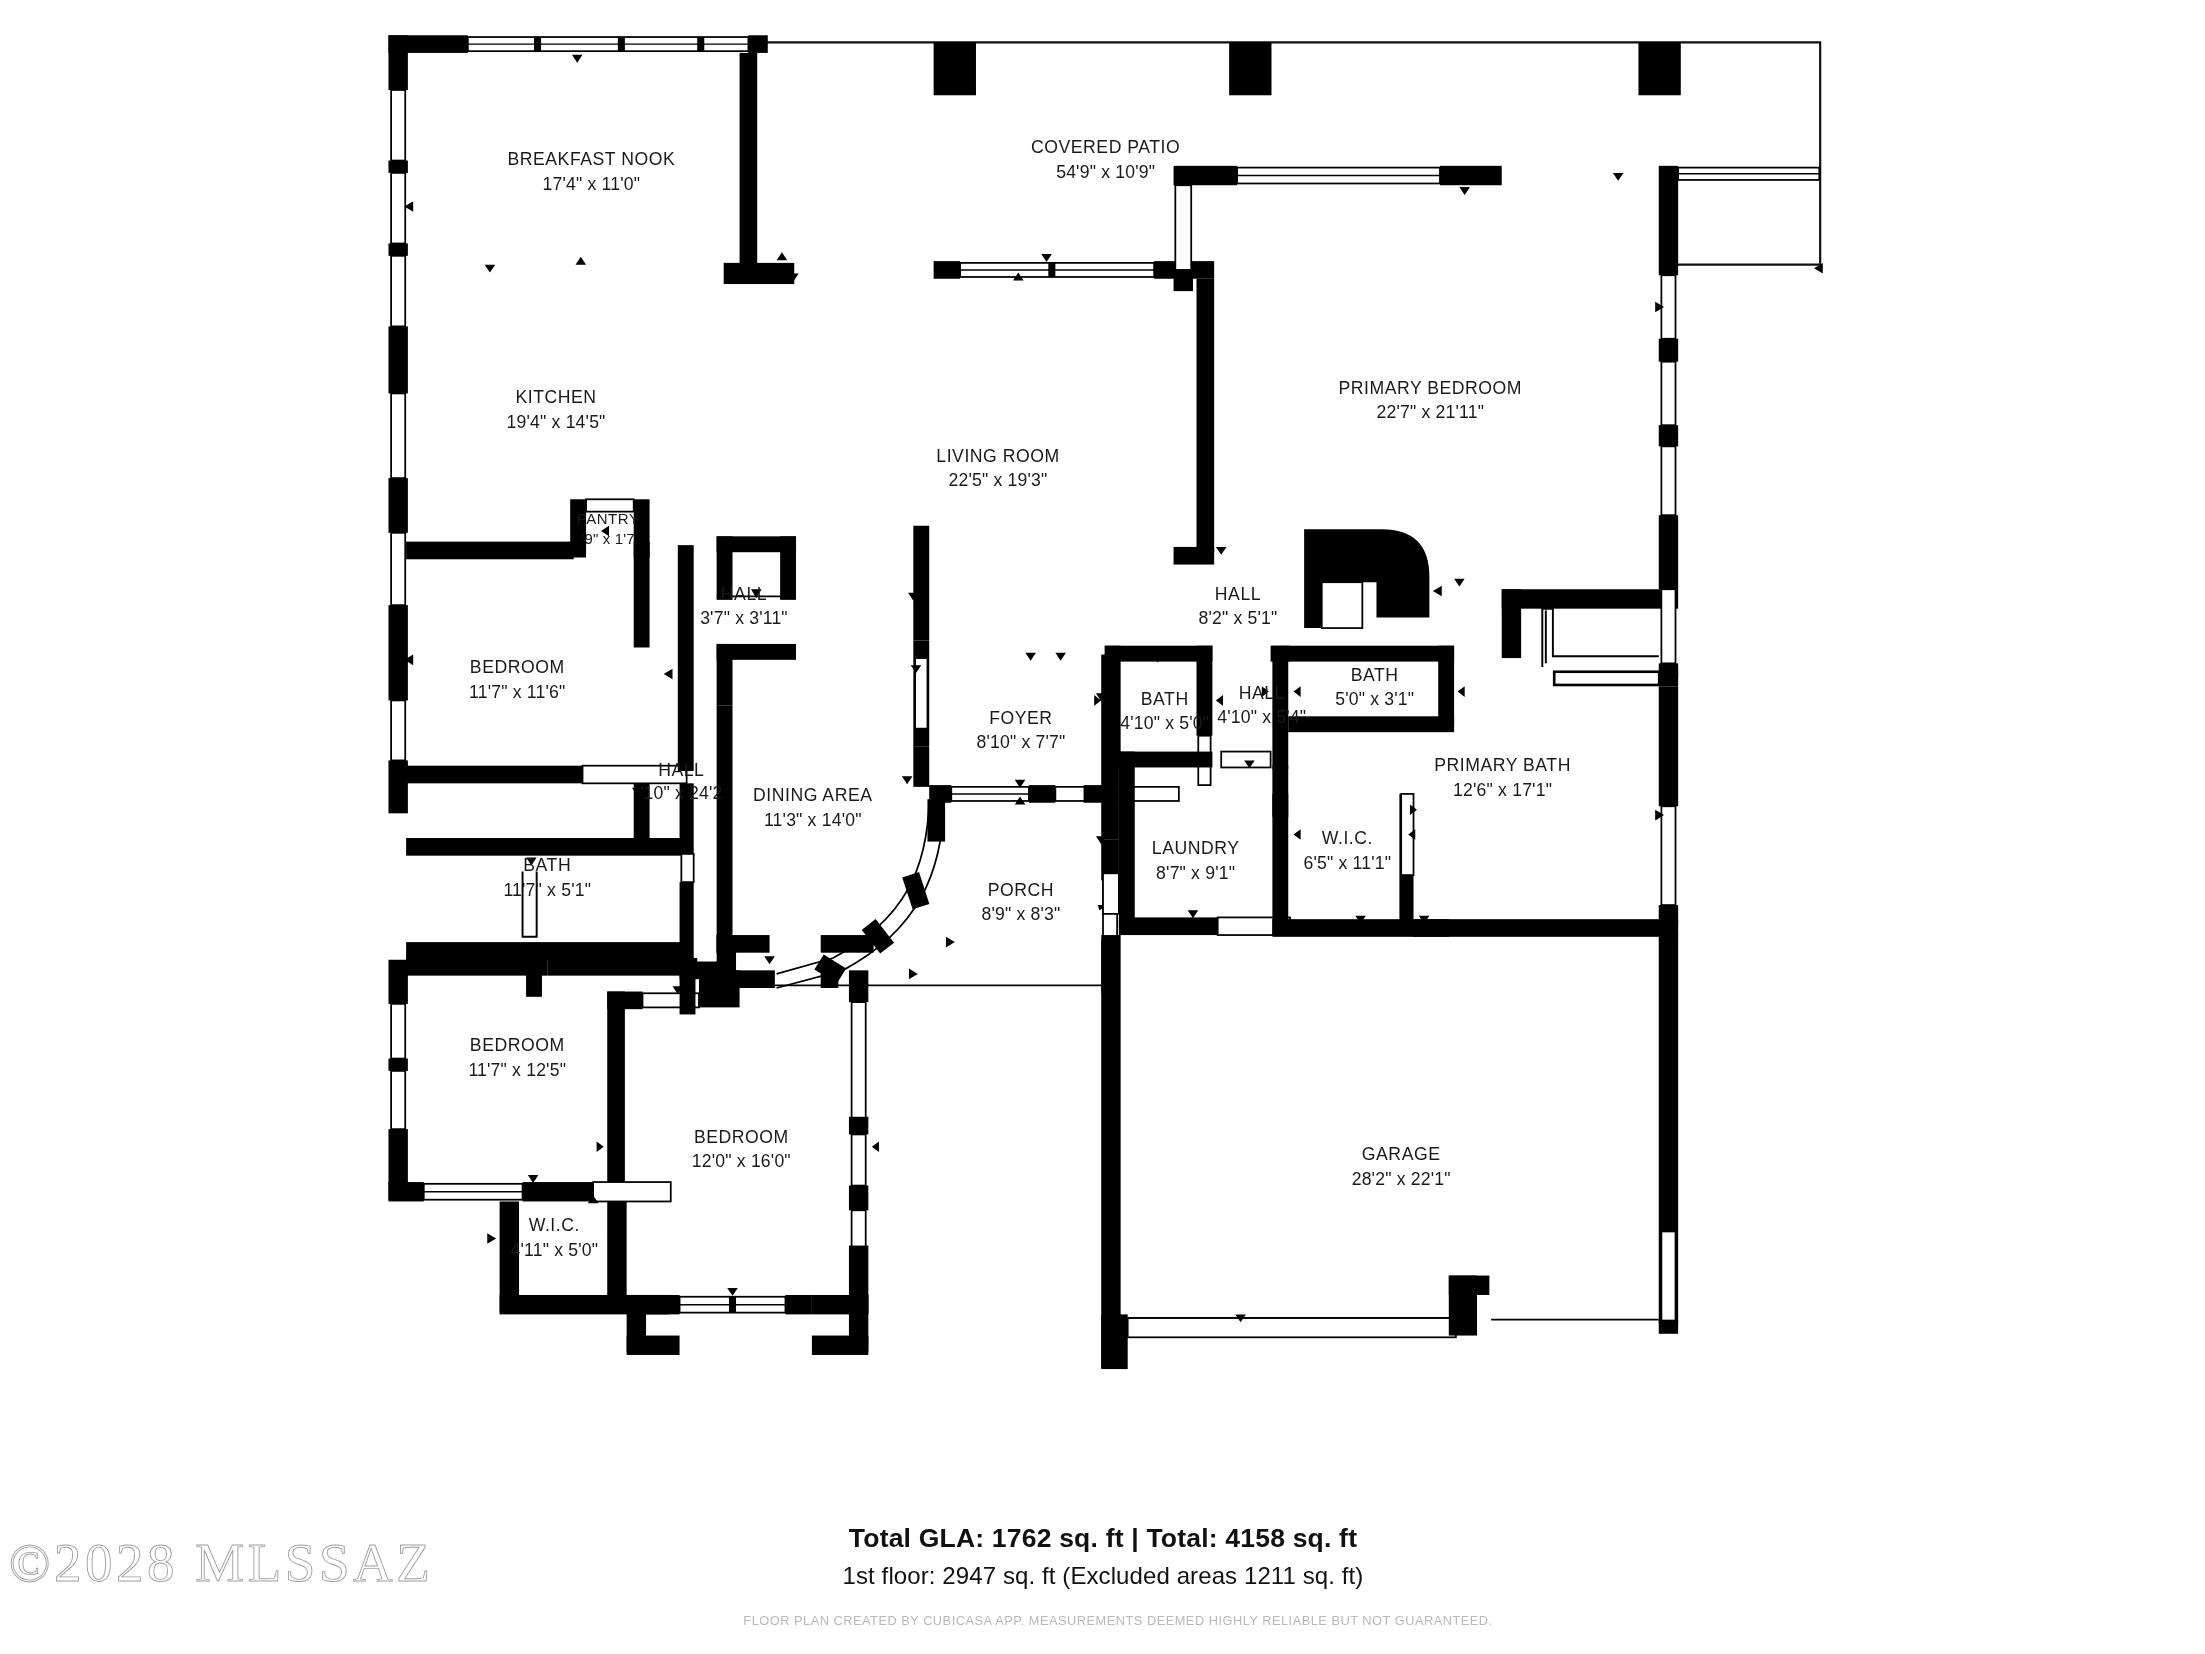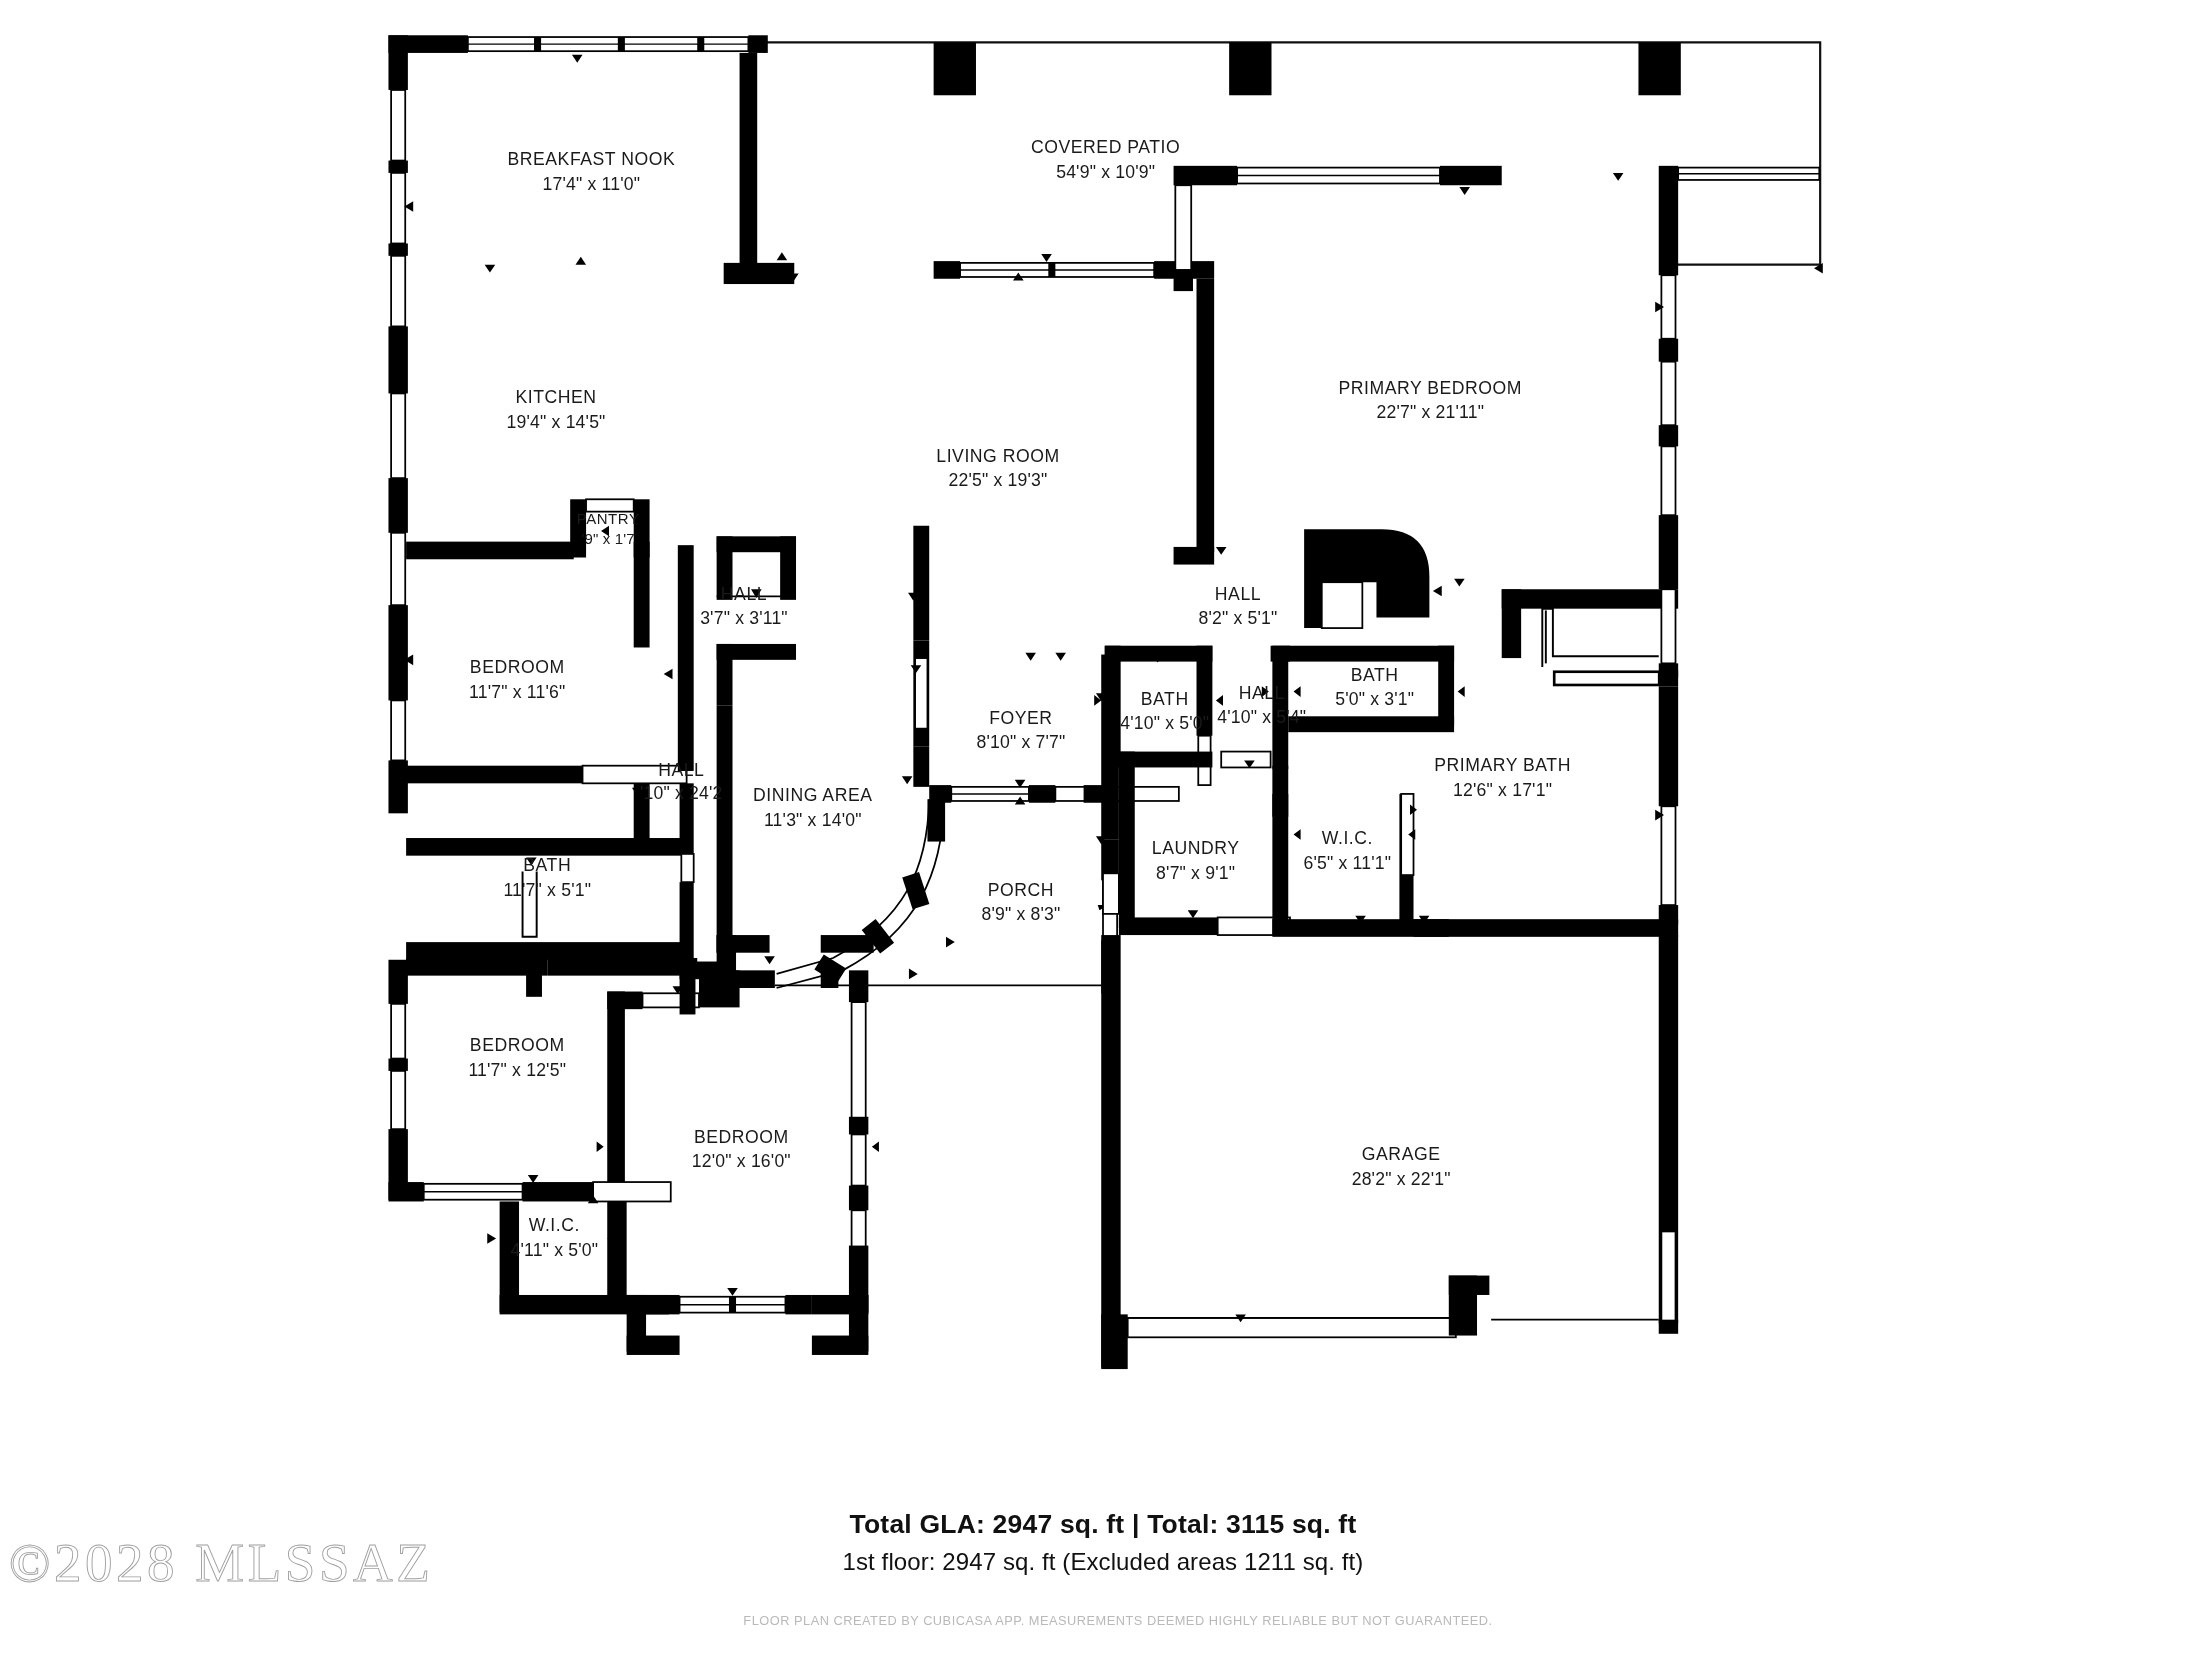--- a/index.html
+++ b/index.html
@@ -37,21 +37,21 @@
   
   #footer{
     position:absolute;left:0;right:0;bottom:26.5px;
     text-align:center;
   }
   #footer .gla{
     font-size:26.5px;font-weight:bold;color:#111;
     letter-spacing:0.2px;margin-bottom:8px;
   }
   #footer .floor-line{
-    font-size:24px;color:#111;letter-spacing:0.1px;margin-bottom:37px;
+    font-size:24px;color:#111;letter-spacing:0.1px;margin-bottom:23px;
   }
   #footer .disclaimer{
     font-size:12.8px;color:#b9b9b9;letter-spacing:0.5px;margin-left:30px;
   }
 
   
   #watermark{
     position:absolute;left:8.8px;bottom:60px;
     font-family:"Liberation Serif", serif;
     font-size:55px;
@@ -476,19 +476,19 @@
       <polygon class="marker" points="1162,740 1174,740 1168,749"></polygon>
       <polygon class="marker" points="1196,740 1208,740 1202,749"></polygon>
       <polygon class="marker" points="1828,196 1840,196 1834,205"></polygon>
     </g>
 
   </svg>
 
   <div id="watermark">©2028 MLSSAZ</div>
 
   <div id="footer">
-    <div class="gla">Total GLA: 2947 sq. ft | Total: 3115 sq. ft</div>
+    <div class="gla">Total GLA: 1762 sq. ft | Total: 4158 sq. ft</div>
     <div class="floor-line">1st floor: 2947 sq. ft (Excluded areas 1211 sq. ft)</div>
     <div class="disclaimer">FLOOR PLAN CREATED BY CUBICASA APP. MEASUREMENTS DEEMED HIGHLY RELIABLE BUT NOT GUARANTEED.</div>
   </div>
 
 </div>
 
 
 </body></html>

